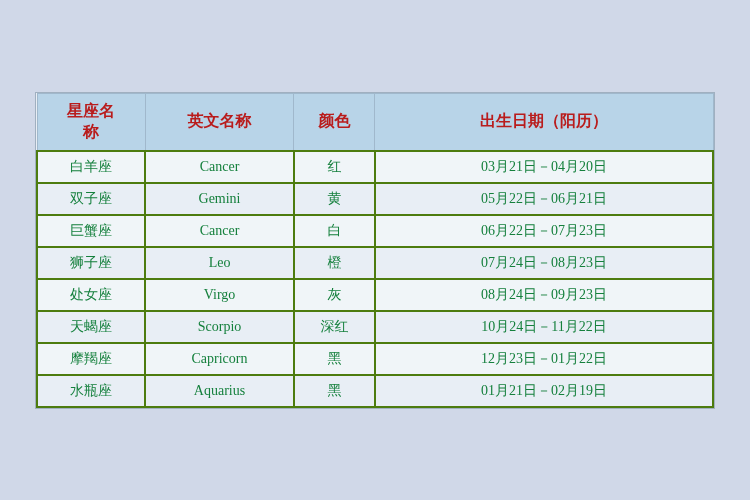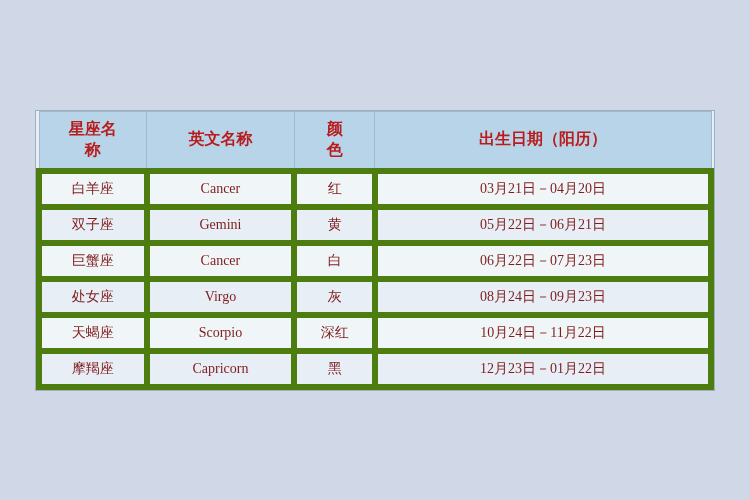--- a/index.html
+++ b/index.html
@@ -34,24 +34,24 @@
       background-color: #b8d4e8;
       border: 1px solid #a0b8cc;
       padding: 7px 24px;
       text-align: center;
       font-weight: bold;
       color: #b91c1c;
       font-size: 16px;
     }
 
     tbody tr td {
-      border: 6px solid #4d7c0f;
+      border: 2px solid #4d7c0f;
       padding: 6px 10px;
       text-align: center;
-      color: #7f1d1d;
+      color: #15803d;
       font-size: 14px;
       background-color: #f0f5f8;
     }
 
     tbody tr:nth-child(even) td {
       background-color: #e8eef5;
     }
 
     .col-chinese { width: 16%; }
     .col-english { width: 22%; }
@@ -84,32 +84,44 @@
           <td>黄</td>
           <td>05月22日－06月21日</td>
         </tr>
         <tr>
           <td>巨蟹座</td>
           <td>Cancer</td>
           <td>白</td>
           <td>06月22日－07月23日</td>
         </tr>
         <tr>
+          <td>狮子座</td>
+          <td>Leo</td>
+          <td>橙</td>
+          <td>07月24日－08月23日</td>
+        </tr>
+        <tr>
           <td>处女座</td>
           <td>Virgo</td>
           <td>灰</td>
           <td>08月24日－09月23日</td>
         </tr>
         <tr>
           <td>天蝎座</td>
           <td>Scorpio</td>
           <td>深红</td>
           <td>10月24日－11月22日</td>
         </tr>
         <tr>
           <td>摩羯座</td>
           <td>Capricorn</td>
           <td>黑</td>
           <td>12月23日－01月22日</td>
         </tr>
+        <tr>
+          <td>水瓶座</td>
+          <td>Aquarius</td>
+          <td>黑</td>
+          <td>01月21日－02月19日</td>
+        </tr>
       </tbody>
   </table>
 </div>
 
 </body></html>

